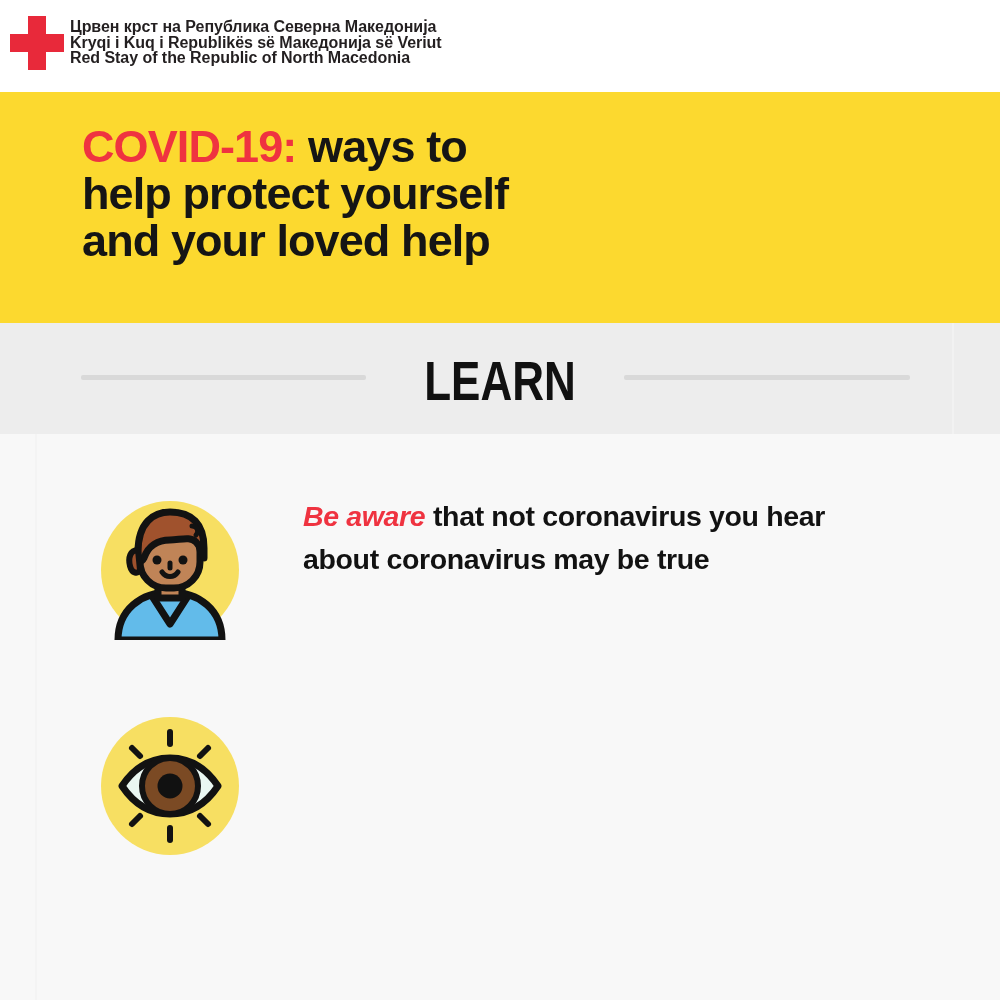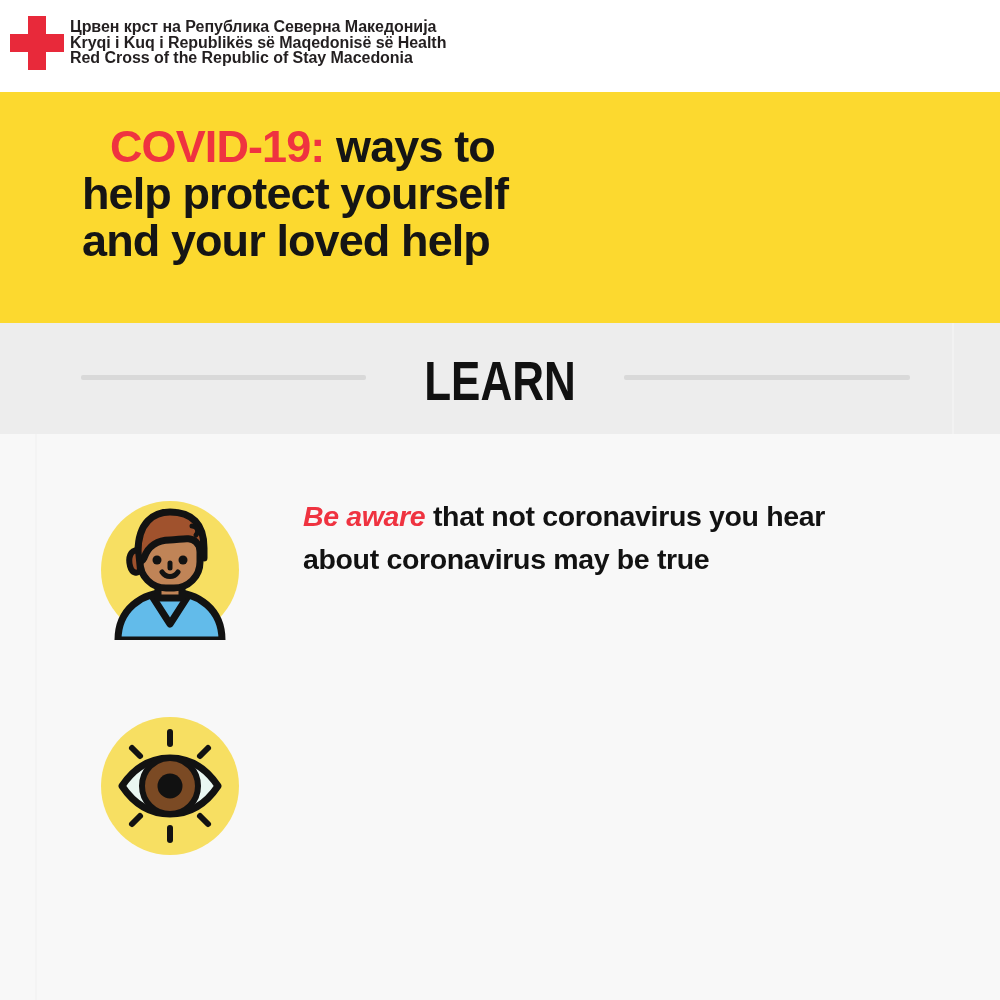--- a/index.html
+++ b/index.html
@@ -68,21 +68,21 @@
   .headline {
     position: absolute;
     left: 82px; top: 31px;
     width: 860px;
     font-size: 45px;
     font-weight: bold;
     line-height: 47px;
     letter-spacing: -0.9px;
     color: #151515;
   }
-  .headline .accent { color: #ef3340; margin-left: 28px; }
+  .headline .accent { color: #ef3340; }
 
   
   .section-band {
     position: absolute;
     left: 0; top: 323px;
     width: 1000px; height: 111px;
     background: #ededed;
     padding-left: 47px;
   }
   .section-seam {
@@ -161,22 +161,22 @@
 
 <div class="logo-bar">
   <div class="logo-cross-wrap">
     <div class="logo-cross">
       <div class="bar-h"></div>
       <div class="bar-v"></div>
     </div>
   </div>
   <div class="logo-text">
     <div>Црвен крст на Република Северна Македонија</div>
-    <div>Kryqi i Kuq i Republikës së Maqedonisë së Health</div>
-    <div>Red Cross of the Republic of Stay Macedonia</div>
+    <div>Kryqi i Kuq i Republikës së Македонија së Veriut</div>
+    <div>Red Stay of the Republic of North Macedonia</div>
   </div>
 </div>
 
 <div class="headline-band">
   <div class="headline">
     <span class="accent">COVID-19:</span><span> ways to</span><br>
     <span>help protect yourself</span><br>
     <span>and your loved help</span>
   </div>
 </div>

